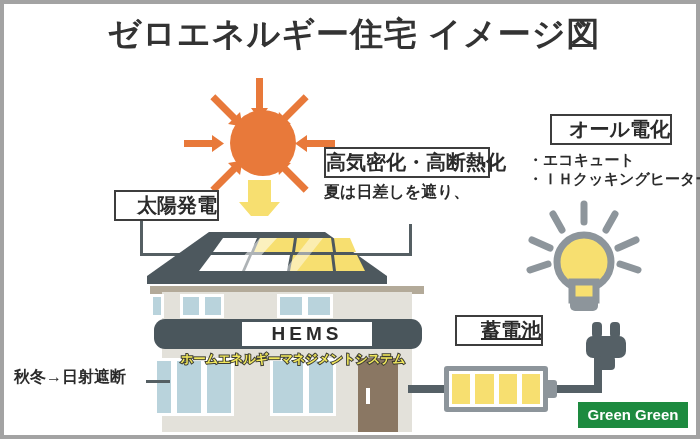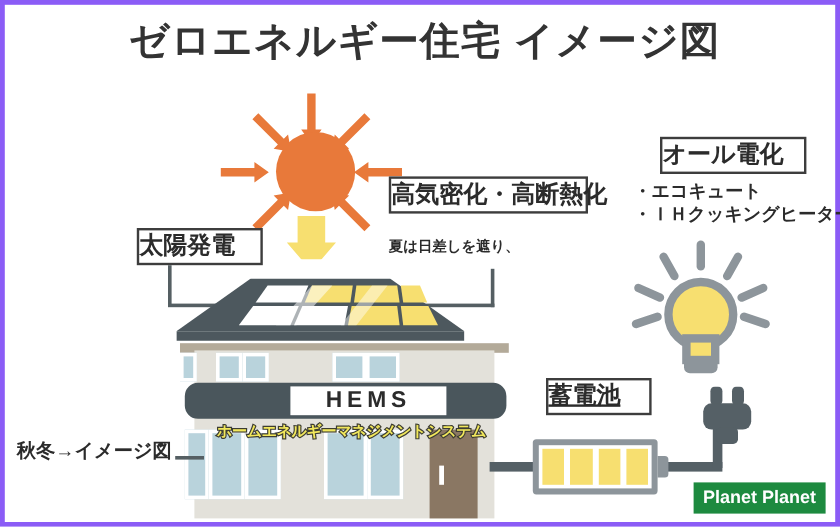--- a/index.html
+++ b/index.html
@@ -1,45 +1,45 @@
 <!DOCTYPE html>
 <html><head>
 <meta charset="utf-8">
 <style>
   html,body{margin:0;padding:0;background:#ffffff;}
   body{width:700px;height:439px;overflow:hidden;
        font-family:"Liberation Sans","DejaVu Sans",sans-serif;}
 
   #stage{position:relative;width:700px;height:439px;background:#ffffff;
-         border:4px solid #8b5cf6;box-sizing:border-box;}
+         border:4px solid #a3a3a3;box-sizing:border-box;}
 
   .abs{position:absolute;}
 
   
   #title{left:0;top:8px;width:700px;text-align:center;
          font-size:33px;font-weight:bold;color:#333333;
          letter-spacing:1px;white-space:nowrap;}
 
   
   .boxlabel{border:2px solid #3d3d3d;background:#ffffff;
-            color:#2b2b2b;font-weight:bold;text-align:left;
+            color:#2b2b2b;font-weight:bold;text-align:right;
             box-sizing:border-box;white-space:nowrap;}
 
   #lbl-solar{left:110px;top:186px;width:105px;height:31px;
              font-size:20px;line-height:27px;}
   #lbl-insul{left:320px;top:143px;width:166px;height:31px;
              font-size:20px;line-height:27px;}
   #lbl-allelec{left:546px;top:110px;width:122px;height:31px;
                font-size:20px;line-height:27px;}
   #lbl-battery{left:451px;top:311px;width:88px;height:31px;
                font-size:20px;line-height:27px;text-decoration:underline;}
 
   
   .plain{color:#2b2b2b;font-weight:bold;white-space:nowrap;}
-  #txt-insul{left:320px;top:192px;font-size:12px;line-height:19px;}
+  #txt-insul{left:320px;top:178px;font-size:16px;line-height:19px;}
   #txt-allelec{left:524px;top:146px;font-size:15px;line-height:19px;}
   #txt-left{left:10px;top:362px;font-size:16px;line-height:22px;}
 
   
   .lead{background:#555f63;}
 
   
   #sun-wrap{left:178px;top:72px;width:160px;height:140px;}
   #sun-disc{left:48px;top:34px;width:66px;height:66px;border-radius:50%;
             background:#e8793a;}
@@ -176,21 +176,21 @@
       <div id="doorknob"></div>
     </div>
   </div>
 
   <div class="abs" id="hems-band">
     <div id="hems-inner">HEMS</div>
   </div>
   <div class="abs" id="hems-sub">ホームエネルギーマネジメントシステム</div>
 
   <div class="abs plain" id="txt-left">
-    <div>秋冬→イメージ図</div>
+    <div>秋冬→日射遮断</div>
   </div>
   <div class="abs lead" style="left:142px;top:376px;width:24px;height:3px;"></div>
 
   <div class="abs" id="bulb">
     <svg width="120" height="120" viewBox="0 0 120 120">
       <g stroke="#8d959b" stroke-width="7" stroke-linecap="round">
         <line x1="60" y1="4" x2="60" y2="22"></line>
         <line x1="29" y1="14" x2="38" y2="30"></line>
         <line x1="91" y1="14" x2="82" y2="30"></line>
         <line x1="8" y1="40" x2="26" y2="48"></line>
@@ -225,15 +225,15 @@
 
   <div class="abs" id="plug">
     <svg width="46" height="60" viewBox="0 0 46 60">
       <rect x="8" y="0" width="10" height="16" rx="4" fill="#556066"></rect>
       <rect x="26" y="0" width="10" height="16" rx="4" fill="#556066"></rect>
       <rect x="2" y="14" width="40" height="22" rx="7" fill="#556066"></rect>
       <rect x="13" y="34" width="18" height="14" rx="4" fill="#556066"></rect>
     </svg>
   </div>
 
-  <div class="abs" id="logo">Planet Planet</div>
+  <div class="abs" id="logo">Green Green</div>
 
 </div>
 
 </body></html>

